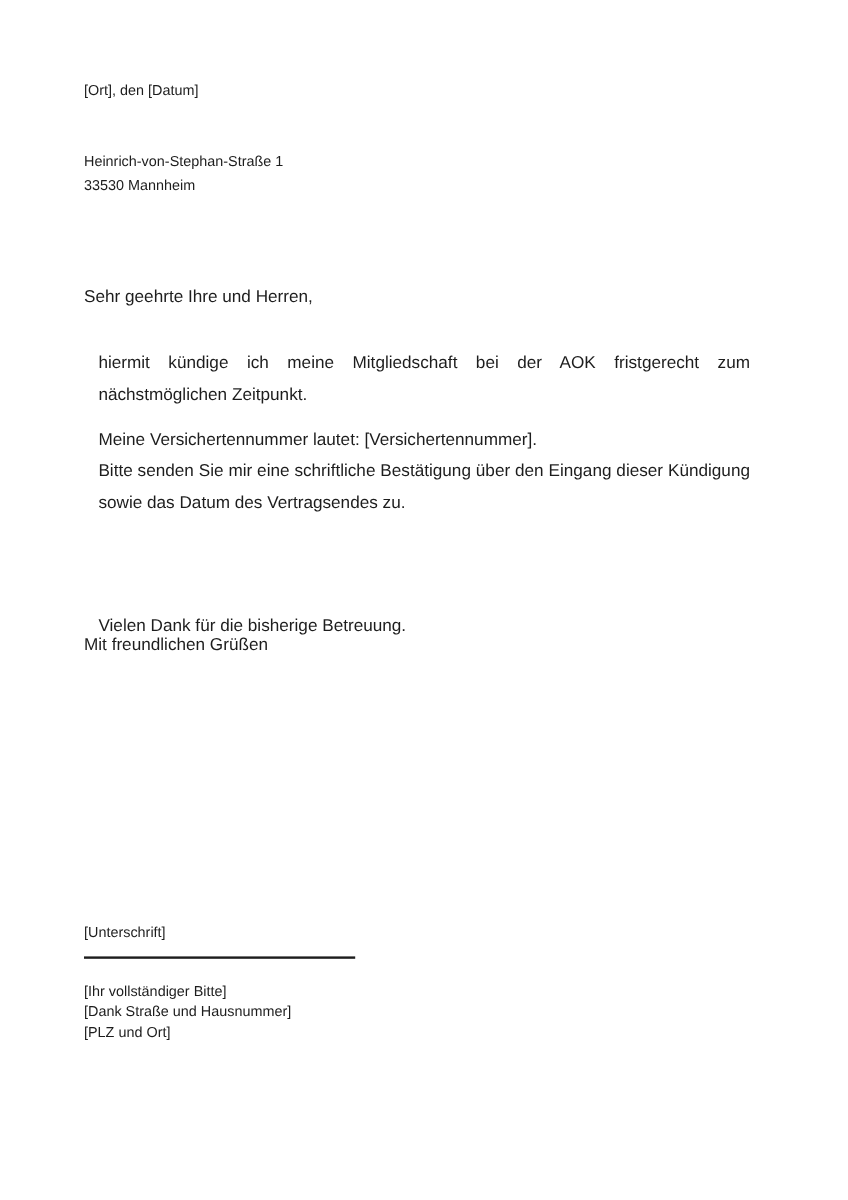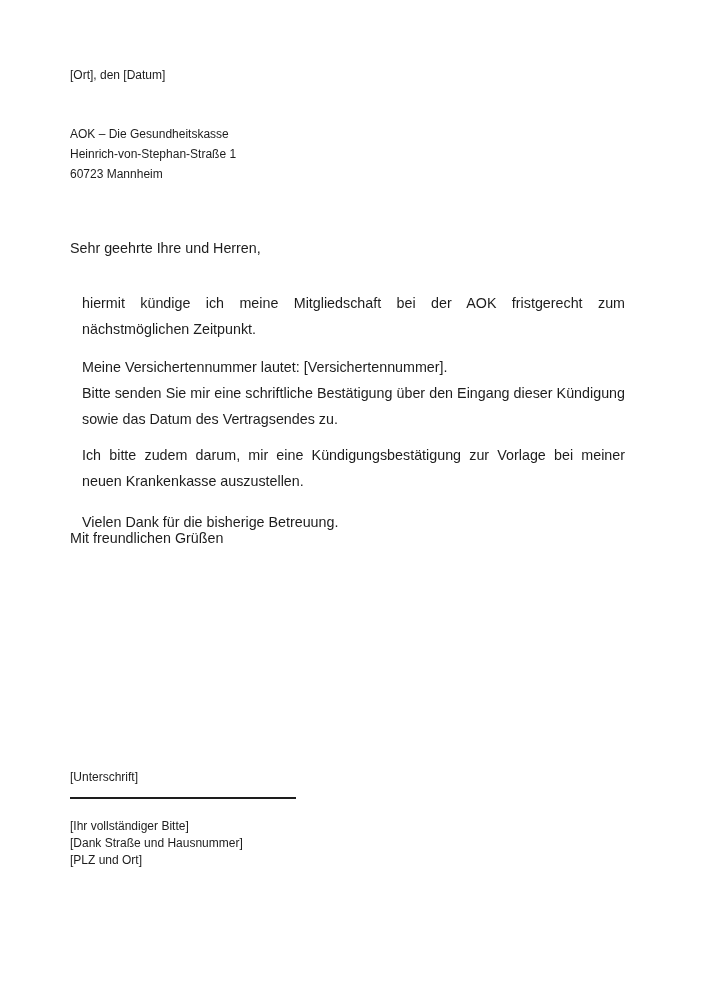--- a/index.html
+++ b/index.html
@@ -42,33 +42,31 @@
   #sender-block     { top: 818px; line-height: 17px; }
 </style>
 </head>
 <body>
 
 <div class="page">
 
   <div id="date-line" class="abs small">[Ort], den [Datum]</div>
 
   <div id="recipient-block" class="abs small">
-    <div>AOK – Die Gesundheitskasse</div>
     <div>Heinrich-von-Stephan-Straße 1</div>
-    <div>60723 Mannheim</div>
+    <div>33530 Mannheim</div>
   </div>
 
   <div id="salutation" class="abs body-text">Sehr geehrte Ihre und Herren,</div>
 
   <p id="par-termination" class="abs body-text par">hiermit kündige ich meine Mitgliedschaft bei der AOK fristgerecht zum nächstmöglichen Zeitpunkt.</p>
 
   <p id="par-insurance" class="abs body-text par">Meine Versichertennummer lautet: [Versichertennummer].
 Bitte senden Sie mir eine schriftliche Bestätigung über den Eingang dieser Kündigung sowie das Datum des Vertragsendes zu.</p>
 
-  <p id="par-confirmation" class="abs body-text par">Ich bitte zudem darum, mir eine Kündigungsbestätigung zur Vorlage bei meiner neuen Krankenkasse auszustellen.</p>
 
   <p id="par-thanks" class="abs body-text par">Vielen Dank für die bisherige Betreuung.</p>
 
   <div id="closing" class="abs body-text">Mit freundlichen Grüßen</div>
 
   <div id="sig-placeholder" class="abs small">[Unterschrift]</div>
 
   <div id="sig-line" class="abs"></div>
 
   <div id="sender-block" class="abs small">

